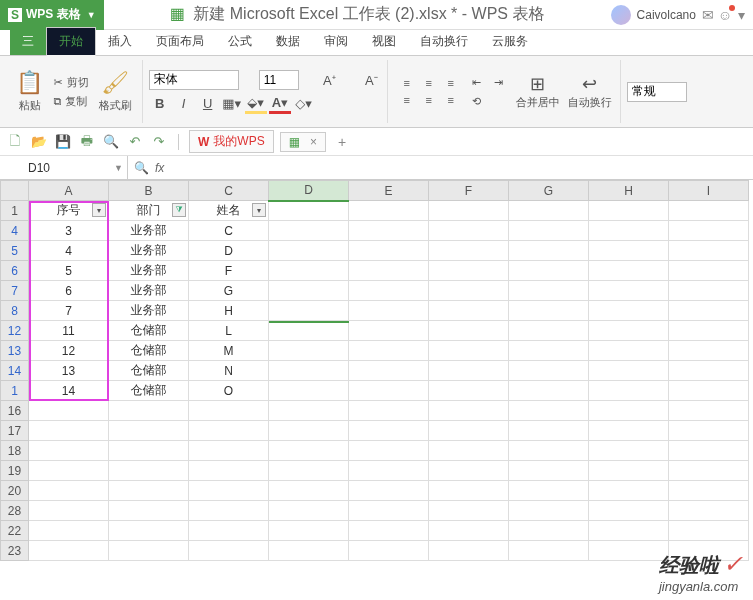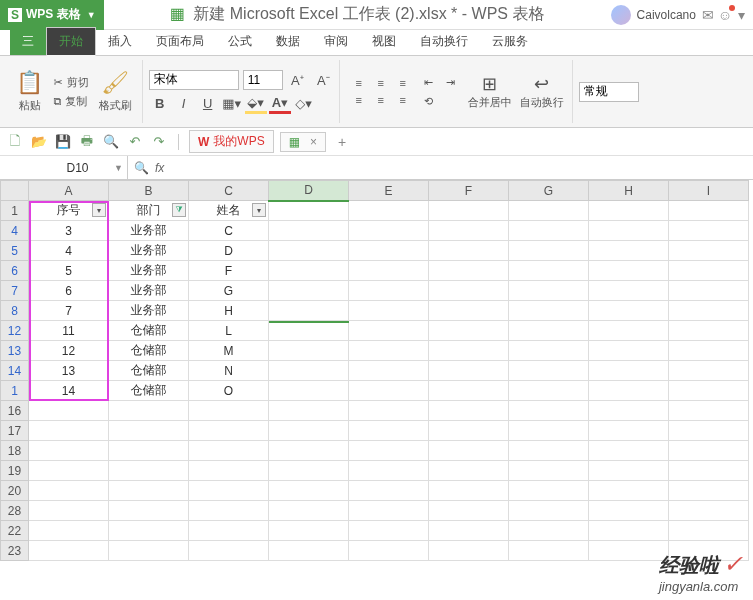--- a/index.html
+++ b/index.html
@@ -15,30 +15,30 @@
     .title-right { display: flex; align-items: center; padding-right: 8px; color:#555; font-size:12px; }
     .avatar { width: 20px; height: 20px; border-radius: 50%; background: linear-gradient(135deg,#a0c4ff,#cdb4db); margin-right: 6px;}
     .msg-icon-t { margin-left:6px; color:#888; font-size:14px; }
     .bell-badge { position:relative; margin-left:4px; }
     .bell-badge::after { content:""; position:absolute; top:-2px; right:-3px; width:6px; height:6px; background:#e74c3c; border-radius:50%; }
 
     
     .menu-bar { height: 26px; background: #fff; display: flex; align-items: flex-end; padding-left: 10px; border-bottom: 1px solid #ccc; }
     .menu-item { padding: 5px 12px; color: #444; cursor: pointer; font-size: 12px; }
     .menu-item.file { background: #4a9e4a; color: #fff; }
-    .menu-item.active { background: #404040; border: 1px solid #ccc; border-bottom: 1px solid #f5f5f5; margin-bottom: -1px; color:#4a9e4a; }
+    .menu-item.active { background: #0f172a; border: 1px solid #ccc; border-bottom: 1px solid #f5f5f5; margin-bottom: -1px; color:#4a9e4a; }
 
     
     .ribbon { height: 72px; background: #f5f5f5; display: flex; align-items: center; padding: 4px 6px; border-bottom: 1px solid #ccc; gap: 2px; }
     .group { display: flex; align-items: center; height: 100%; padding: 0 4px; border-right: 1px solid #ddd; }
     .big-btn { display: flex; flex-direction: column; align-items: center; justify-content: center; padding: 2px 6px; color: #555; font-size: 11px; cursor: pointer; }
     .big-btn .icon { font-size: 22px; margin-bottom: 2px; }
     .small-btns { display: flex; flex-direction: column; gap: 2px; padding: 2px; }
     .small-btn { display: flex; align-items: center; gap: 4px; color: #555; font-size: 11px; cursor: pointer; padding: 1px 2px; }
-    .font-row { display: flex; align-items: flex-end; gap: 4px; margin-bottom: 4px; }
+    .font-row { display: flex; align-items: flex-end; gap: 20px; margin-bottom: 4px; }
     .font-select { border: 1px solid #bbb; background: #fff; height: 20px; font-size: 12px; padding: 0 4px; }
     .font-name { width: 90px; }
     .font-size { width: 40px; }
     .style-btns { display: flex; gap: 2px; }
     .style-btn { width: 22px; height: 20px; display: flex; align-items: center; justify-content: center; color: #555; cursor: pointer; font-size: 13px; }
     .align-grid { display: grid; grid-template-columns: repeat(3, 20px); gap: 2px; }
     .align-btn { width: 20px; height: 15px; display: flex; align-items: center; justify-content: center; font-size: 11px; color:#555; }
     .col-stack { display:flex; flex-direction:column; gap:4px; padding:0 3px; }
     .indent-row { display:flex; gap:2px; }
     .merge-btns { display:flex; flex-direction:column; align-items:center; padding:0 4px; font-size:11px; color:#555; }
@@ -48,21 +48,21 @@
     .qa-row { height: 28px; display: flex; align-items: center; padding: 0 6px; gap: 6px; border-bottom: 1px solid #e0e0e0; }
     .qa-btn { width: 18px; height: 18px; display: flex; align-items: center; justify-content: center; color: #6a9e6a; font-size: 13px; cursor:pointer; }
     .qa-sep { width: 1px; height: 16px; background: #ccc; margin: 0 4px; }
     .doc-tab { display: flex; align-items: center; gap: 4px; padding: 2px 8px; border: 1px solid #ccc; background: #fafafa; font-size: 12px; color: #555; }
     .wps-tab { color: #d33; }
     .close-tab { color: #888; margin-left:6px; cursor:pointer; }
     .add-tab { color:#888; padding:0 6px; cursor:pointer; font-size:14px; }
 
     
     .formula-row { height: 24px; display: flex; align-items: center; border-bottom: 1px solid #ccc; }
-    .name-box { width: 100px; border-right: 1px solid #ccc; height: 100%; display: flex; align-items: center; justify-content: center; font-size: 12px; color: #333; position:relative; margin-left:28px; }
+    .name-box { width: 100px; border-right: 1px solid #ccc; height: 100%; display: flex; align-items: center; font-size: 12px; color: #333; position:relative; margin-left:28px; }
     .name-box .drop2 { position:absolute; right:4px; font-size:9px; color:#888; }
     .fx-area { display: flex; align-items: center; padding: 0 6px; gap: 6px; color:#888; }
     .fx-icon { font-style: italic; color:#666; }
 
     
     .sheet-area { position: relative; overflow: hidden; height: 420px; }
     table.grid { border-collapse: collapse; table-layout: fixed; }
     .corner { width: 28px; height: 20px; background: #e8e8e8; border: 1px solid #ccc; }
     th.col-h { background: #e8e8e8; border: 1px solid #ccc; height: 20px; font-weight: normal; color: #555; font-size: 12px; text-align:center; }
     th.col-h.active { background: #d4e8d4; border-bottom: 2px solid #4a9e4a; }

